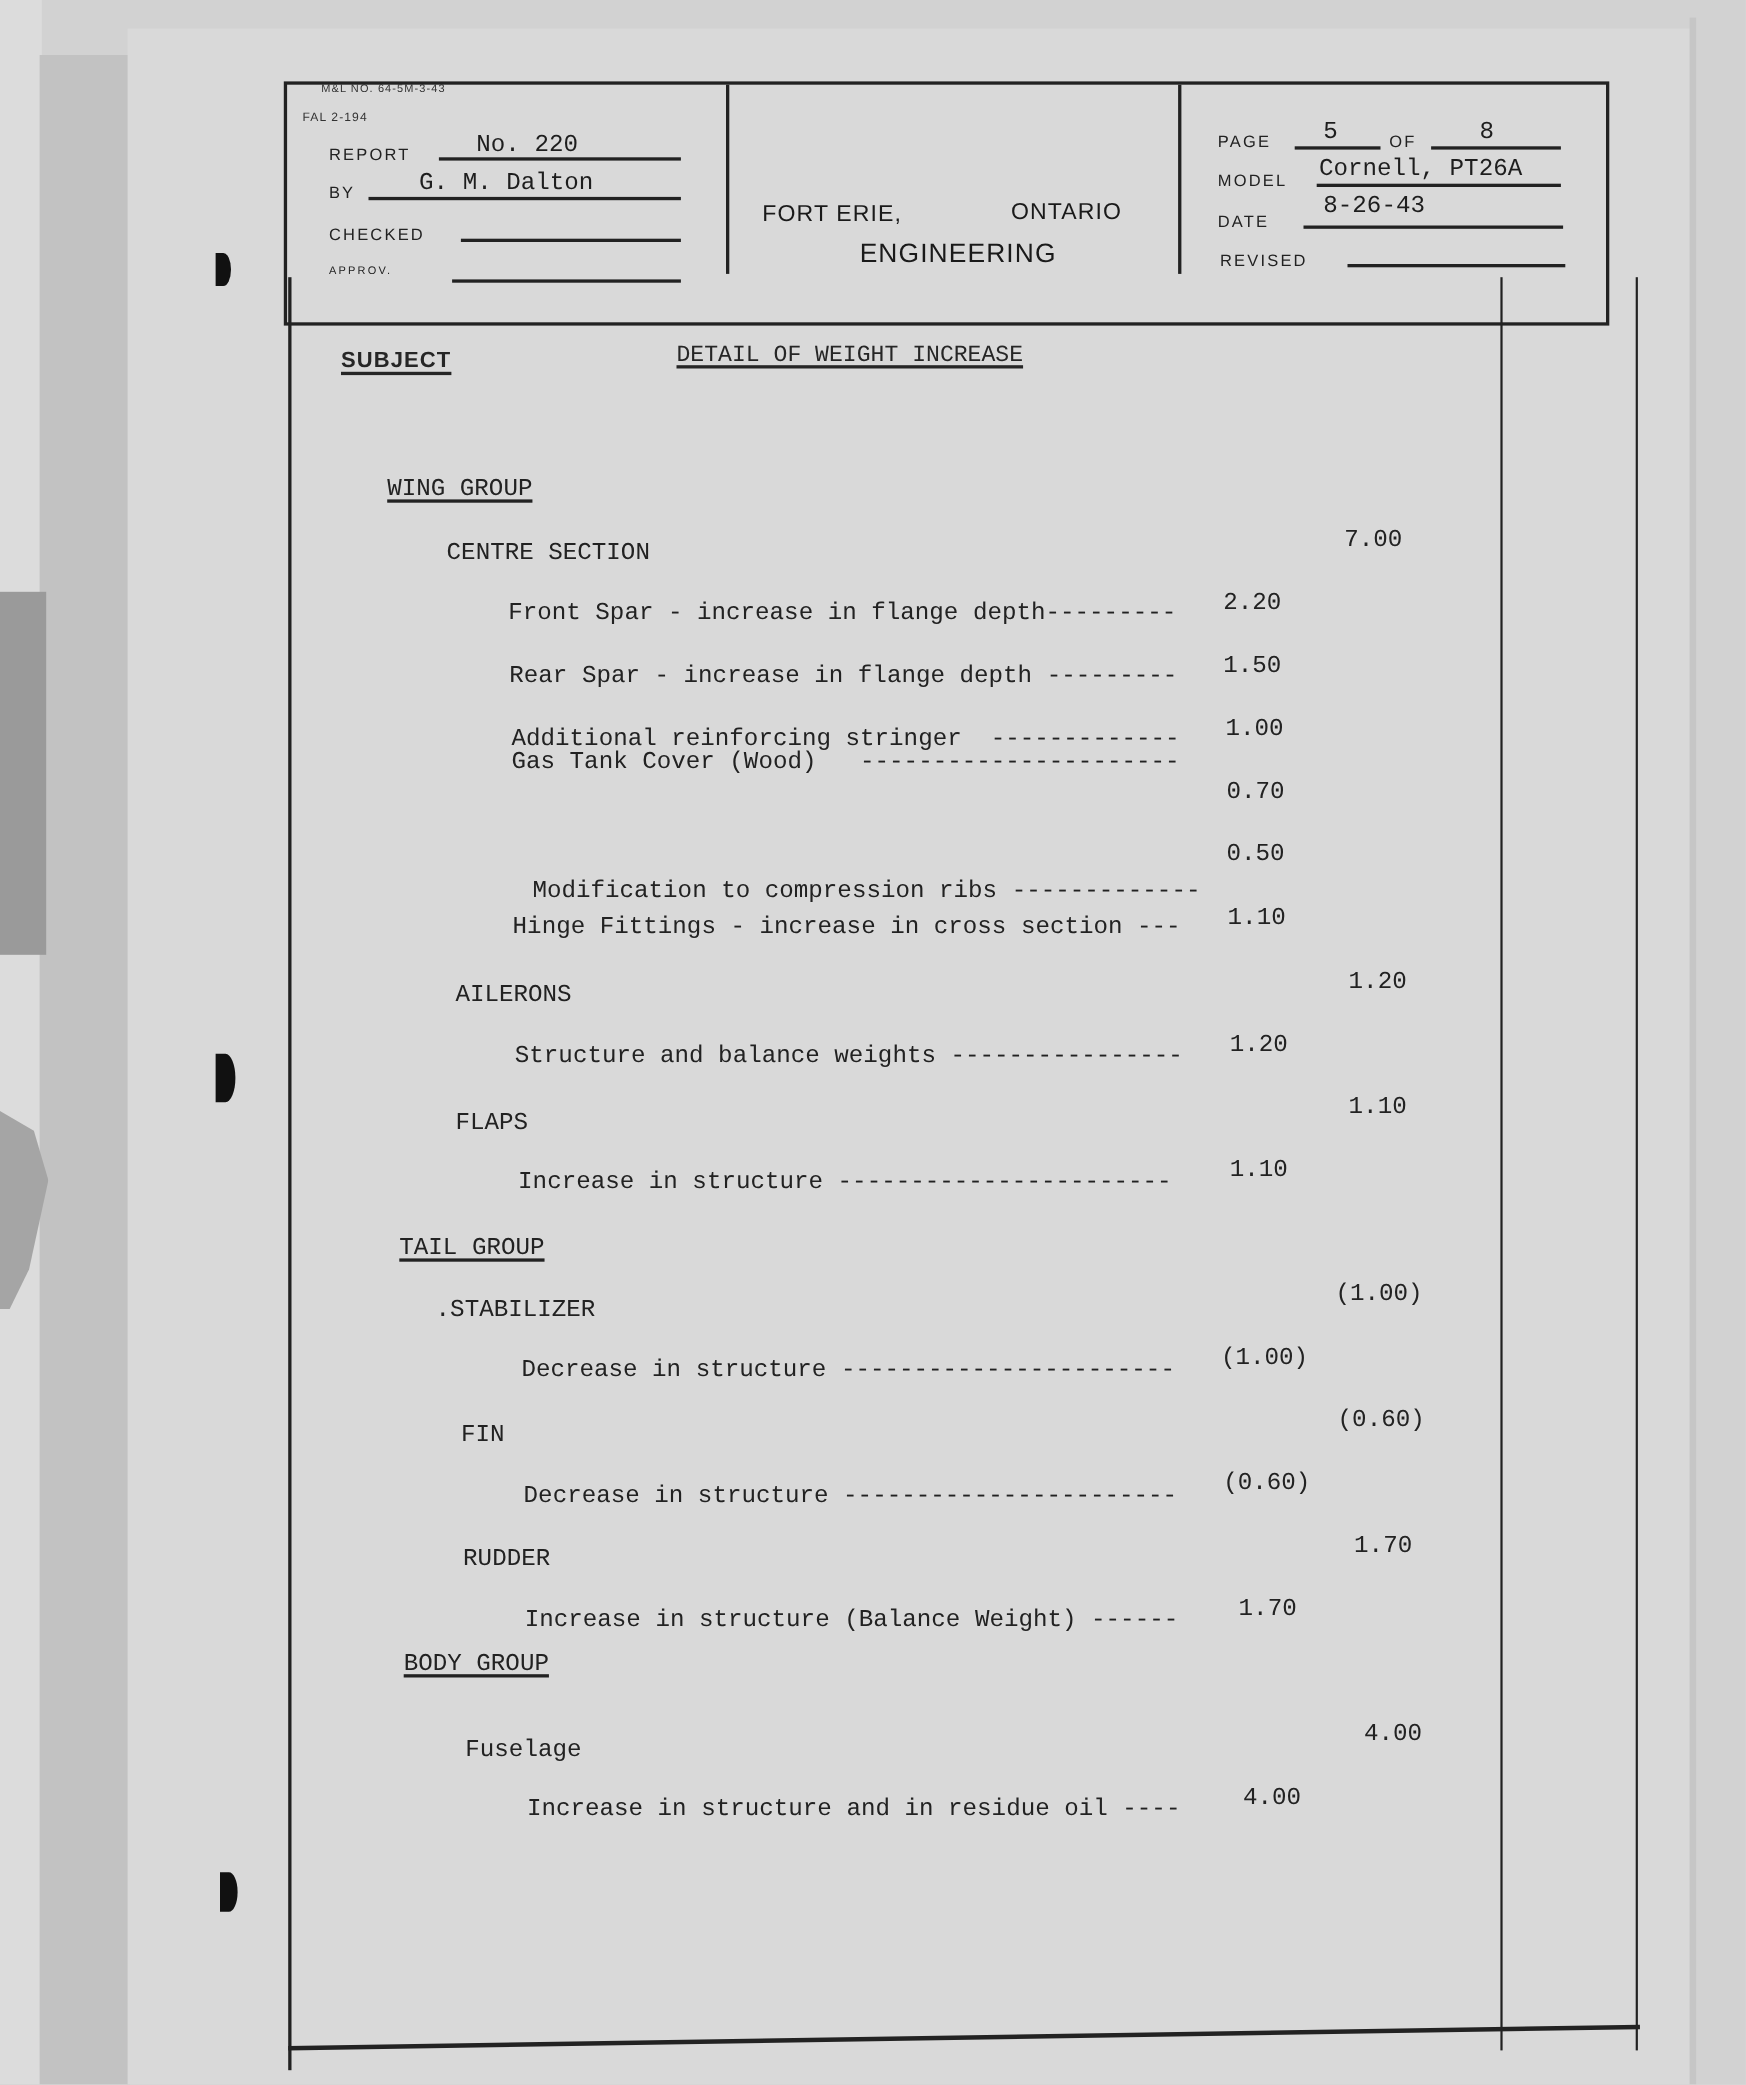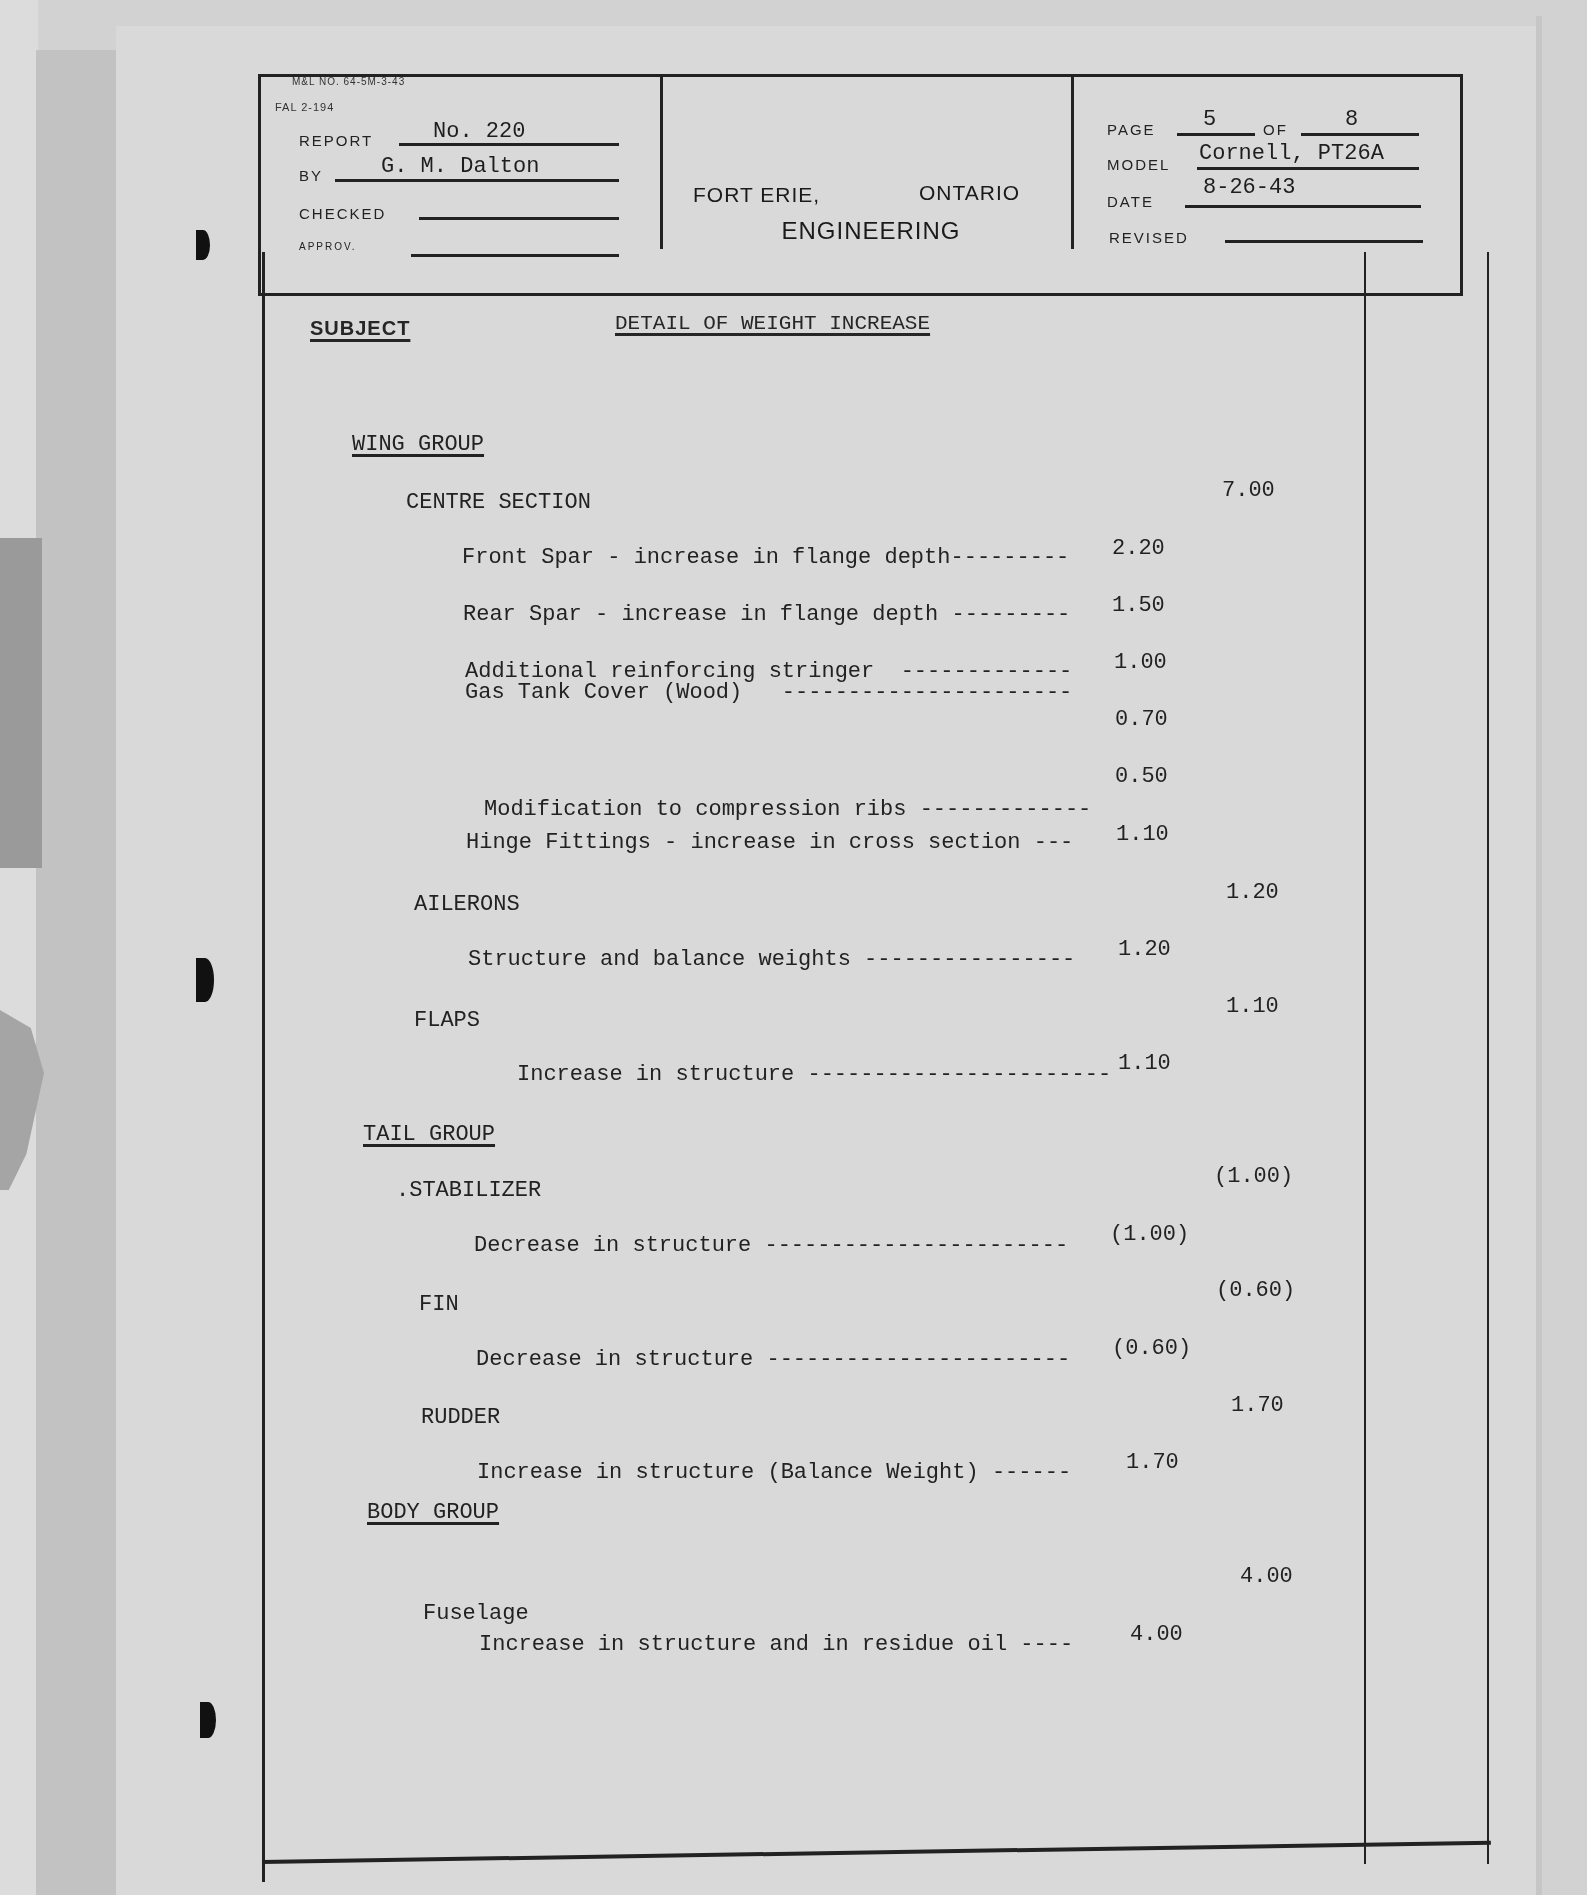--- a/index.html
+++ b/index.html
@@ -140,21 +140,21 @@
 
 <span class="line" style="left:414px; top:892px;">AILERONS</span>
 <span class="val" style="left:1226px; top:880px;">1.20</span>
 
 <span class="line" style="left:468px; top:947px;">Structure and balance weights ----------------</span>
 <span class="val" style="left:1118px; top:937px;">1.20</span>
 
 <span class="line" style="left:414px; top:1008px;">FLAPS</span>
 <span class="val" style="left:1226px; top:994px;">1.10</span>
 
-<span class="line" style="left:471px; top:1062px;margin-left:46px;">Increase in structure ----------------------- </span>
+<span class="line" style="left:471px; top:1062px;">Increase in structure ----------------------- </span>
 <span class="val" style="left:1118px; top:1051px;">1.10</span>
 
 <span class="line group" style="left:363px; top:1122px;">TAIL GROUP</span>
 
 <span class="line" style="left:396px; top:1178px;">.STABILIZER</span>
 <span class="val" style="left:1214px; top:1164px;">(1.00)</span>
 
 <span class="line" style="left:474px; top:1233px;">Decrease in structure -----------------------</span>
 <span class="val" style="left:1110px; top:1222px;">(1.00)</span>
 
@@ -165,17 +165,17 @@
 <span class="val" style="left:1112px; top:1336px;">(0.60)</span>
 
 <span class="line" style="left:421px; top:1405px;">RUDDER</span>
 <span class="val" style="left:1231px; top:1393px;">1.70</span>
 
 <span class="line" style="left:477px; top:1460px;">Increase in structure (Balance Weight) ------ </span>
 <span class="val" style="left:1126px; top:1450px;">1.70</span>
 
 <span class="line group" style="left:367px; top:1500px;">BODY GROUP</span>
 
-<span class="line" style="left:423px; top:1578px;margin-top:23px;">Fuselage</span>
+<span class="line" style="left:423px; top:1578px;">Fuselage</span>
 <span class="val" style="left:1240px; top:1564px;">4.00</span>
 
 <span class="line" style="left:479px; top:1632px;">Increase in structure and in residue oil ---- </span>
 <span class="val" style="left:1130px; top:1622px;">4.00</span>
 
 </body></html>

